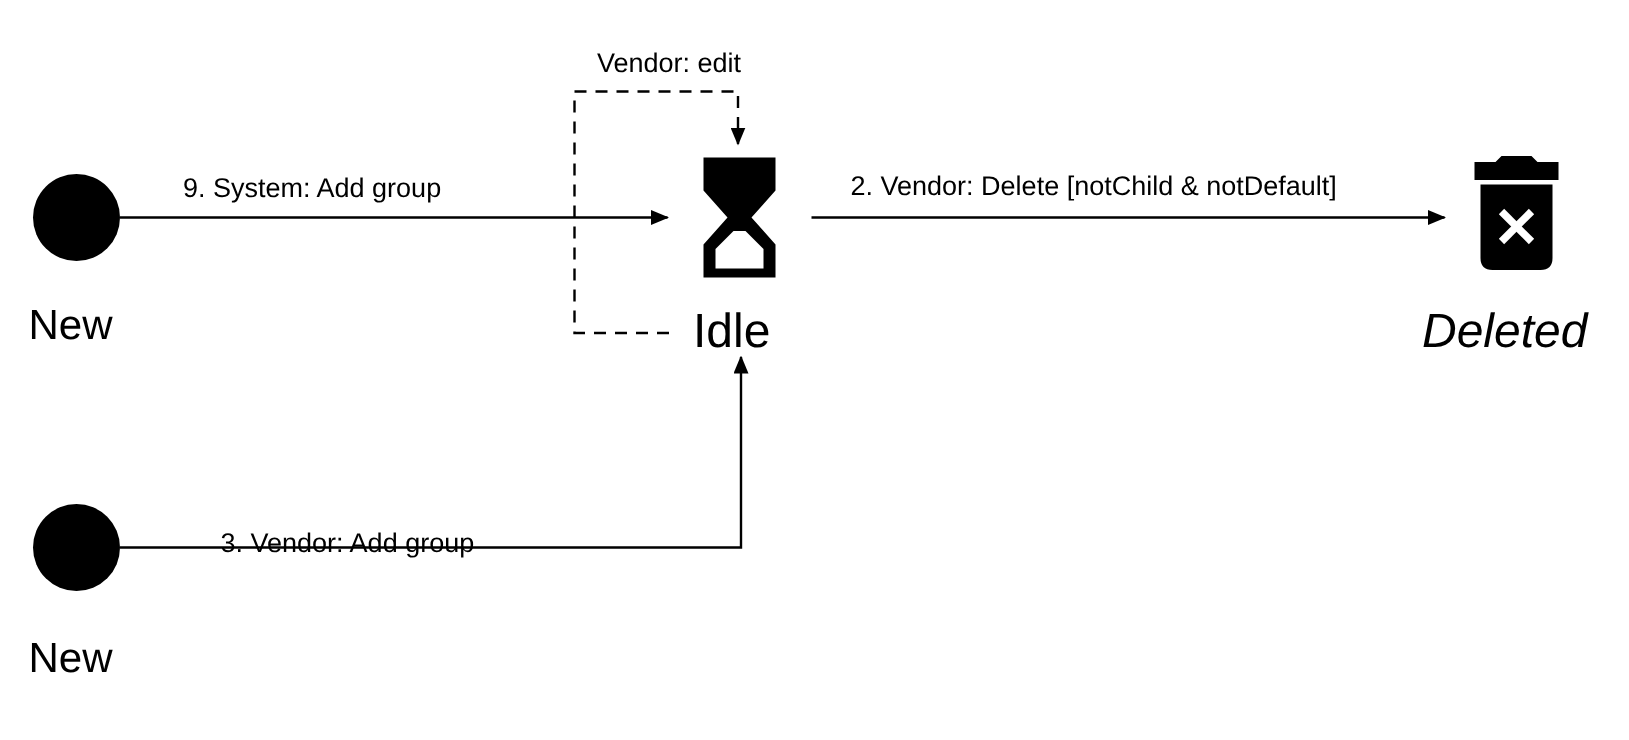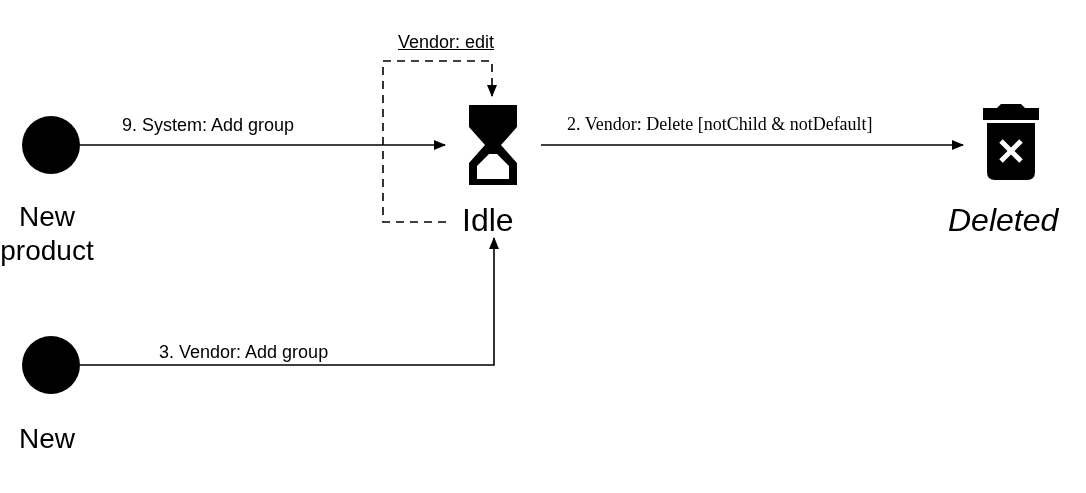--- a/index.html
+++ b/index.html
@@ -38,24 +38,23 @@
 
   <g>
     <path d="M997,108 L1001,104 L1021,104 L1025,108 L1039,108 L1039,120 L983,120 L983,108 Z" fill="#000"></path>
     <path d="M987,123 L1035,123 L1035,172 Q1035,180 1027,180 L995,180 Q987,180 987,172 Z" fill="#000"></path>
     <line x1="1001" y1="141" x2="1021" y2="161" stroke="#fff" stroke-width="5"></line>
     <line x1="1021" y1="141" x2="1001" y2="161" stroke="#fff" stroke-width="5"></line>
   </g>
 </svg>
 
 <div class="lbl edge-lbl" style="left:122px; top:115px;">9. System: Add group</div>
-<div class="lbl edge-lbl" style="left:567px; top:114px;font-family:Liberation Serif, serif;">2. Vendor: Delete [notChild &amp; notDefault]</div>
-<div class="lbl edge-lbl" style="left:147px; top:342px;margin-left:12px;">3. Vendor: Add group</div>
-<div class="lbl edge-lbl" style="left:398px; top:32px;text-decoration:underline;">Vendor: edit</div>
+<div class="lbl edge-lbl" style="left:567px; top:114px;">2. Vendor: Delete [notChild &amp; notDefault]</div>
+<div class="lbl edge-lbl" style="left:147px; top:352px;">3. Vendor: Add group</div>
+<div class="lbl edge-lbl" style="left:398px; top:32px;">Vendor: edit</div>
 
 <div class="lbl state-lbl" style="left:462px; top:202px;">Idle</div>
 <div class="lbl state-lbl" style="left:948px; top:202px;font-style:italic;">Deleted</div>
 
 <div class="lbl start-lbl" style="left:0px; top:200px; width:94px;">
   <div>New</div>
-  <div>product</div>
 </div>
 <div class="lbl start-lbl" style="left:0px; top:422px; width:94px;">New</div>
 
 </body></html>

